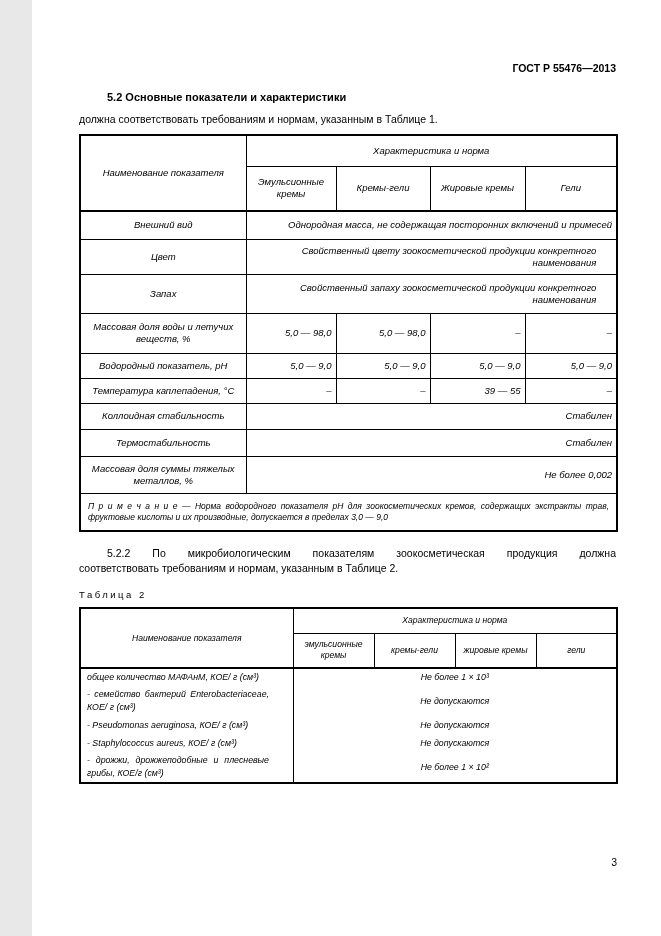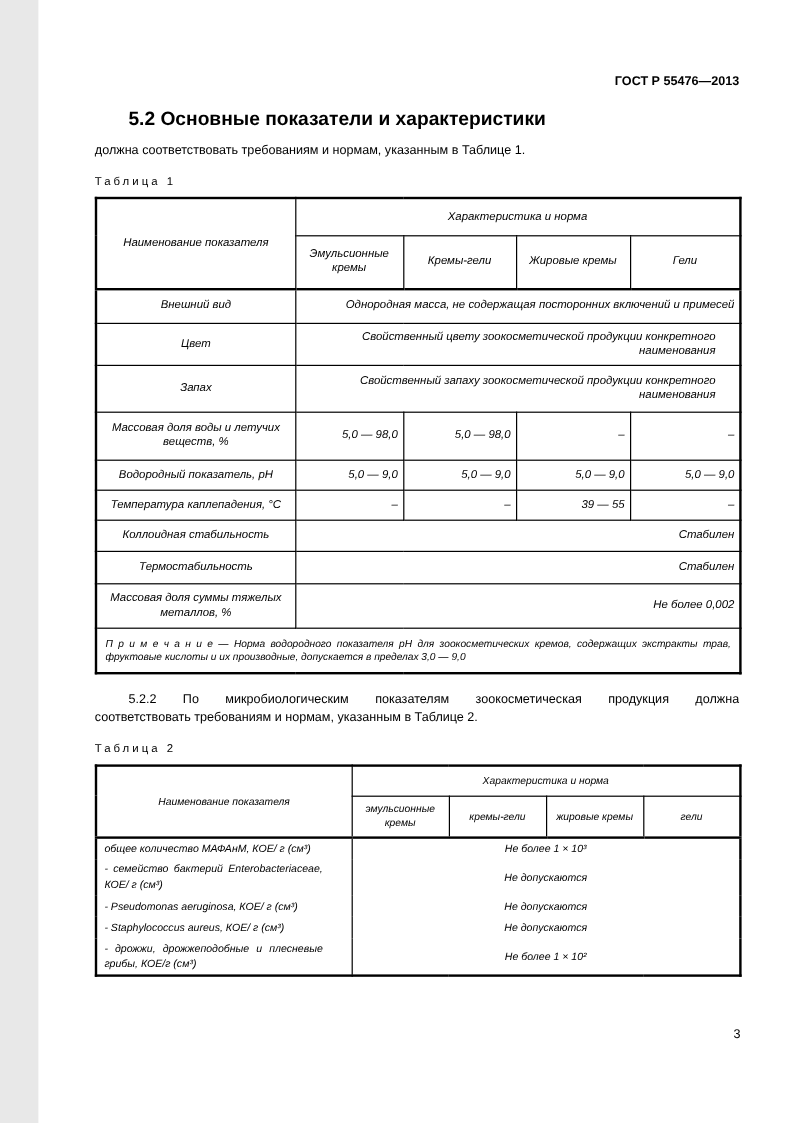--- a/index.html
+++ b/index.html
@@ -15,21 +15,21 @@
   .content { position:absolute; left:47px; top:0; width:537px; }
 
   .doc-code {
     margin-top:62px;
     text-align:right;
     font-weight:bold;
     font-size:10.5px;
   }
   .section-heading {
     margin:17px 0 0 28px;
-    font-size:16px;
+    font-size:11px;
     font-weight:bold;
   }
   .para { margin-top:9px; font-size:10.5px; line-height:15px; }
   .jline { text-align:justify; height:15px; overflow:hidden; }
   .jline::after { content:""; display:inline-block; width:100%; }
   .indent { text-indent:28px; }
 
   .caption {
     margin-top:13px;
     font-size:9.5px;
@@ -74,21 +74,20 @@
   <div class="content">
 
     <div class="doc-code">ГОСТ Р 55476—2013</div>
 
     <div class="section-heading">5.2 Основные показатели и характеристики</div>
 
     <div class="para">
       <div>должна соответствовать требованиям и нормам, указанным в Таблице 1.</div>
     </div>
 
-    <div class="caption">Таблица 1</div>
 
     <table class="t1">
       <colgroup>
         <col style="width:166px">
           <col style="width:90px">
           <col style="width:94px">
           <col style="width:95px">
           <col style="width:92px">
       </colgroup>
       <thead>

